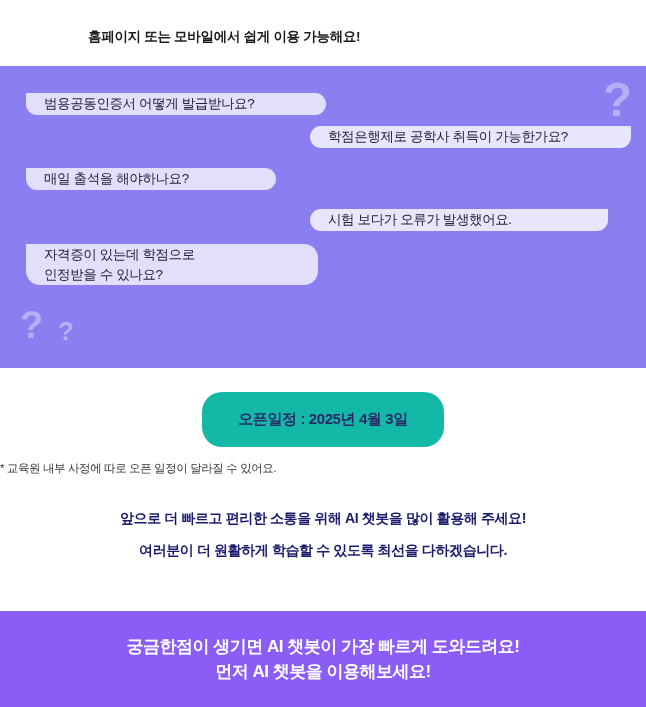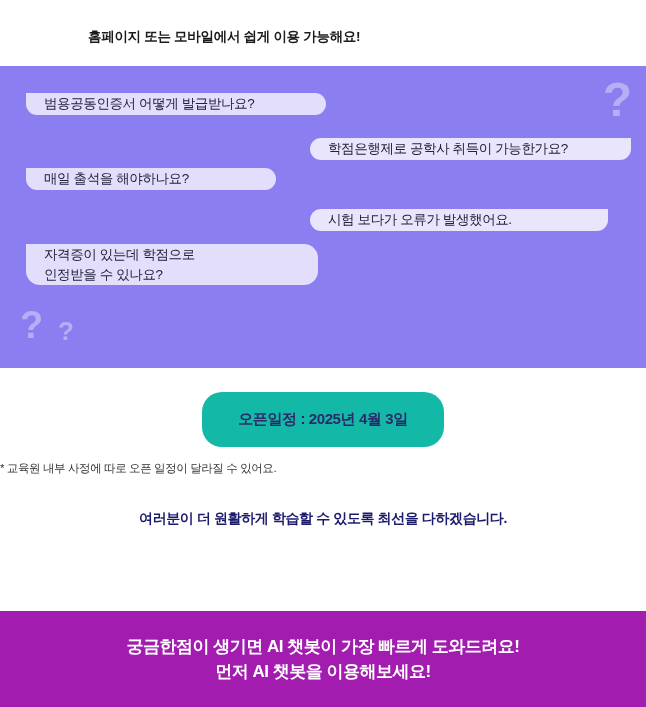--- a/index.html
+++ b/index.html
@@ -118,21 +118,21 @@
     letter-spacing: -0.4px;
   }
 
   
   .footer-banner {
     position: absolute;
     left: 0;
     bottom: 0;
     width: 646px;
     height: 96px;
-    background: #a21caf;
+    background: #8b5cf6;
     display: flex;
     flex-direction: column;
     align-items: center;
     justify-content: center;
   }
   .footer-banner p {
     margin: 0;
     font-size: 17px;
     font-weight: bold;
     color: #ffffff;
@@ -149,36 +149,37 @@
 </div>
 
 <div class="chat-panel">
 
   <div class="q-mark q-big" style="right:14px; top:10px;">?</div>
   <div class="q-mark q-mid" style="left:20px; top:240px;">?</div>
   <div class="q-mark q-small" style="left:58px; top:252px;">?</div>
 
   <div class="bubble left" style="left:26px;  top:27px;  width:300px;">범용공동인증서 어떻게 발급받나요?</div>
 
-  <div class="bubble right" style="left:310px; top:60px;  width:321px;margin-top:12px;">학점은행제로 공학사 취득이 가능한가요?</div>
+  <div class="bubble right" style="left:310px; top:60px;  width:321px;">학점은행제로 공학사 취득이 가능한가요?</div>
 
   <div class="bubble left" style="left:26px;  top:102px; width:250px;">매일 출석을 해야하나요?</div>
 
   <div class="bubble right" style="left:310px; top:143px; width:298px;">시험 보다가 오류가 발생했어요.</div>
 
   <div class="bubble left" style="left:26px;  top:178px; width:292px; white-space:pre-line;">자격증이 있는데 학점으로
 인정받을 수 있나요?</div>
 
 </div>
 
 <div class="schedule-wrap">
   <div class="schedule-pill">오픈일정 : 2025년 4월 3일</div>
 </div>
 <div class="note">* 교육원 내부 사정에 따로 오픈 일정이 달라질 수 있어요.</div>
 
 <div class="messages">
+  <p>앞으로  더 빠르고 편리한 소통을 위해 AI 챗봇을 많이 활용해 주세요!</p>
   <p>여러분이  더 원활하게 학습할 수 있도록 최선을 다하겠습니다.</p>
 </div>
 
 <div class="footer-banner">
   <p>궁금한점이 생기면 AI 챗봇이 가장 빠르게 도와드려요!</p>
   <p>먼저 AI 챗봇을 이용해보세요!</p>
 </div>
 
 </body></html>

